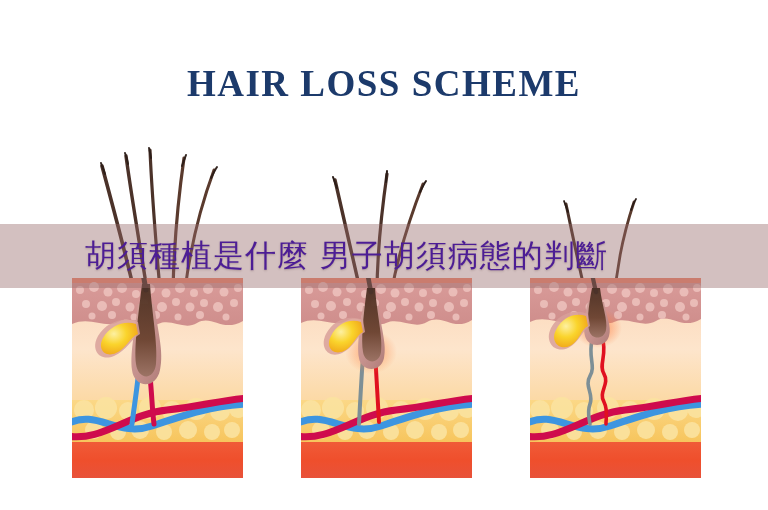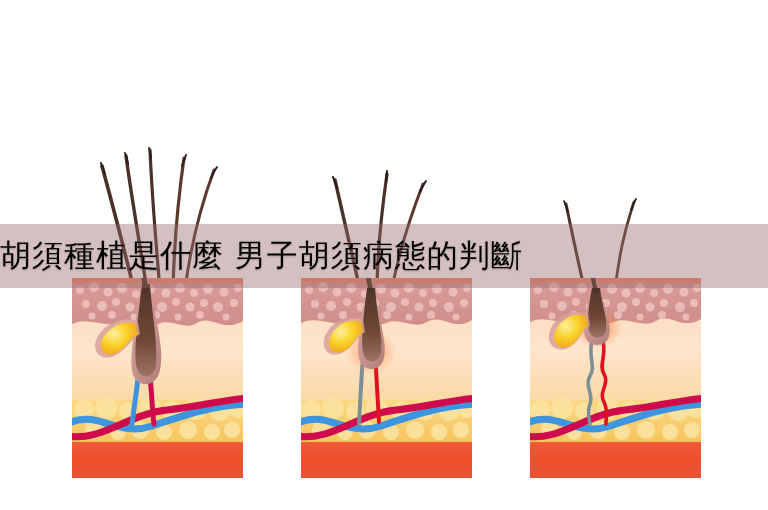--- a/index.html
+++ b/index.html
@@ -33,34 +33,36 @@
 
   
   .overlay-band{
     position:absolute;left:0;top:224px;width:768px;height:64px;
     background:rgba(150,104,104,0.42);
     pointer-events:none;
   }
   .overlay-text{
     position:absolute;left:0;top:224px;width:768px;height:64px;
     display:flex;align-items:center;
+    padding-left:85px;
     box-sizing:border-box;
-    color:#000000;
+    color:#4c1d95;
     font-size:31px;
     font-family:"DejaVu Sans", sans-serif;
     letter-spacing:1px;
     white-space:nowrap;
     text-shadow:0 1px 2px rgba(90,60,60,0.30);
   }
 </style>
 </head>
 <body>
 
 <div id="stage">
 
+  <div class="title">HAIR LOSS SCHEME</div>
 
   <div class="panel" id="panel-1">
     <svg class="panel-svg" viewBox="0 0 171 370" xmlns="http://www.w3.org/2000/svg">
       <defs>
         <linearGradient id="derm1" x1="0" y1="0" x2="0" y2="1">
           <stop offset="0%" stop-color="#fbd5b6"></stop>
           <stop offset="45%" stop-color="#fde5cc"></stop>
           <stop offset="100%" stop-color="#fbd18a"></stop>
         </linearGradient>
         <linearGradient id="fat1" x1="0" y1="0" x2="0" y2="1">

